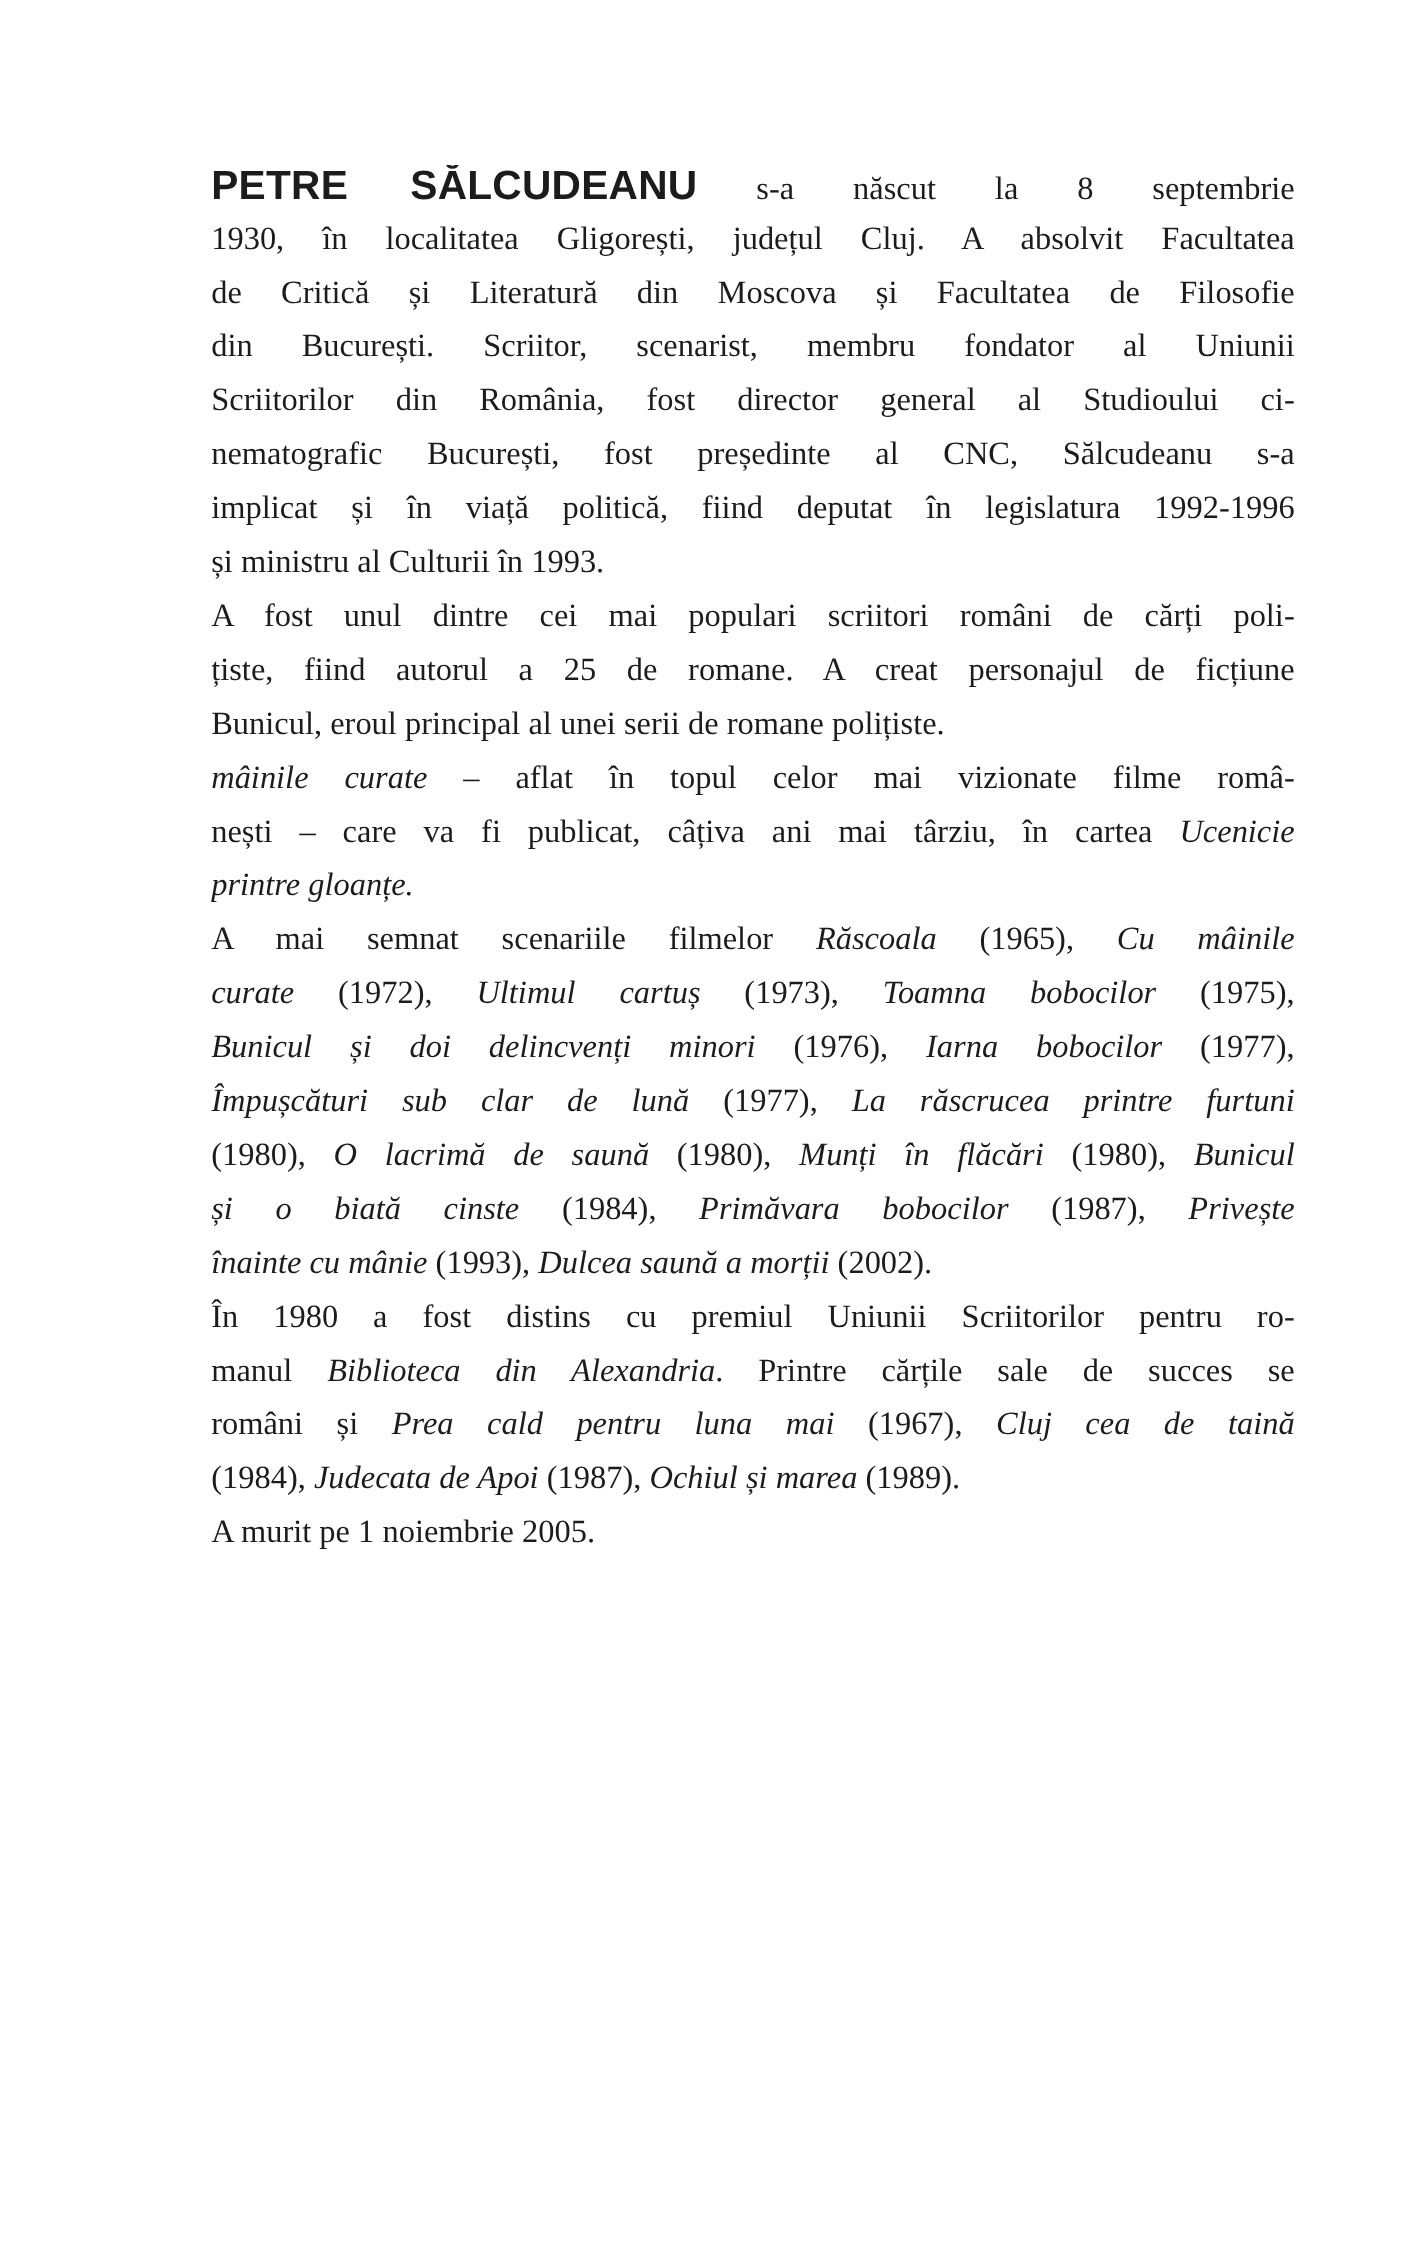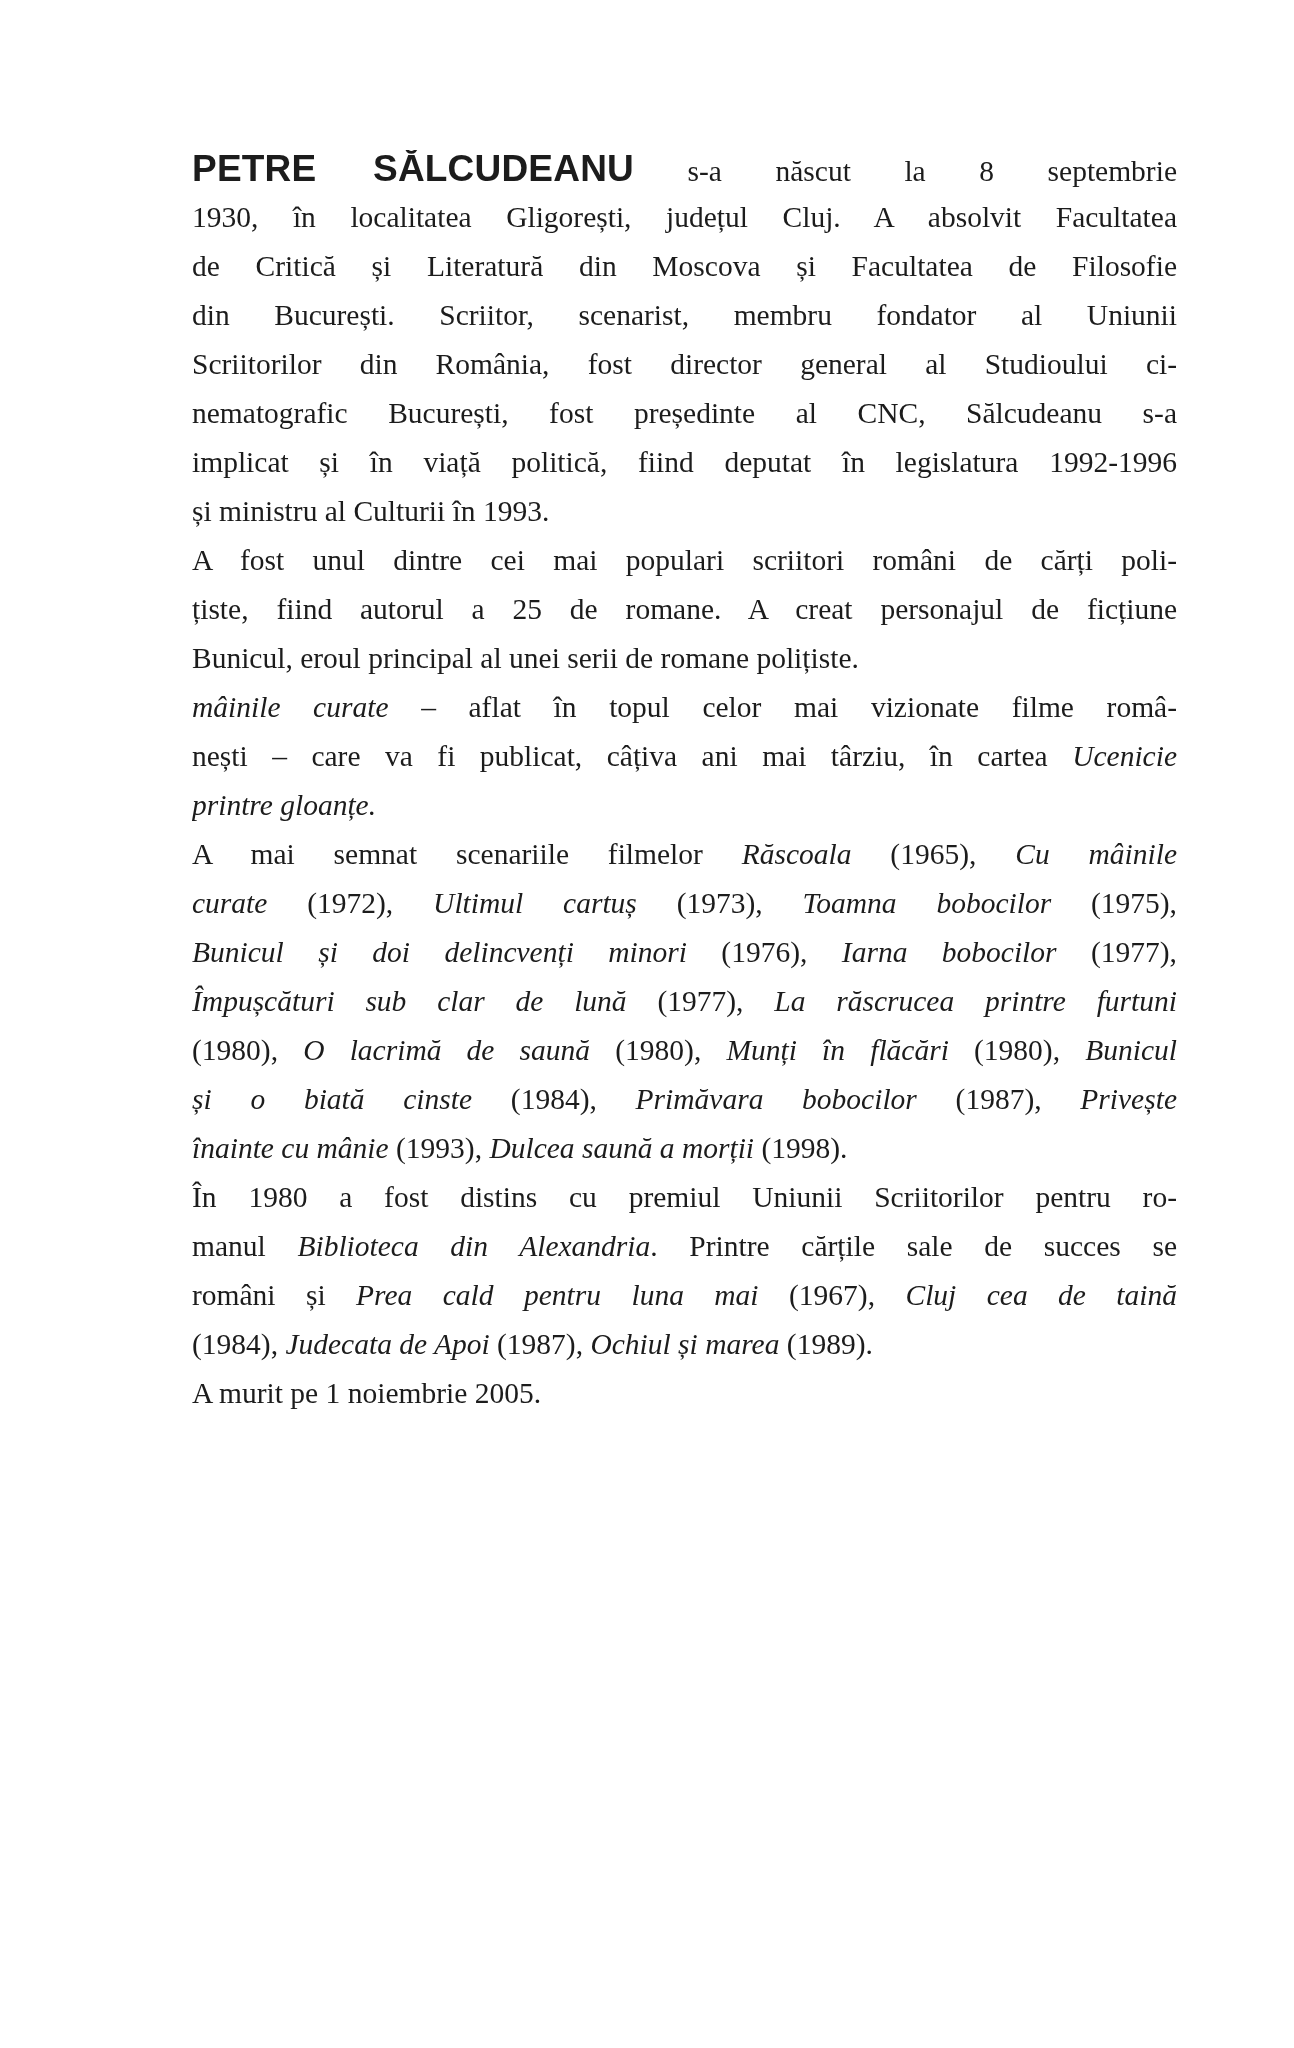--- a/index.html
+++ b/index.html
@@ -69,20 +69,20 @@
       <div class="line para-end"><span class="seg-n">Bunicul, eroul principal al unei serii de romane polițiste.</span></div>
       <div class="line"><span class="seg-i">mâinile curate</span><span class="seg-n"> – aflat în topul celor mai vizionate filme româ-</span></div>
       <div class="line"><span class="seg-n">nești – care va fi publicat, câțiva ani mai târziu, în cartea </span><span class="seg-i">Ucenicie</span></div>
       <div class="line para-end"><span class="seg-i">printre gloanțe.</span></div>
       <div class="line"><span class="seg-n">A mai semnat scenariile filmelor </span><span class="seg-i">Răscoala</span><span class="seg-n"> (1965), </span><span class="seg-i">Cu mâinile</span></div>
       <div class="line"><span class="seg-i">curate</span><span class="seg-n"> (1972), </span><span class="seg-i">Ultimul cartuș</span><span class="seg-n"> (1973), </span><span class="seg-i">Toamna bobocilor</span><span class="seg-n"> (1975),</span></div>
       <div class="line"><span class="seg-i">Bunicul și doi delincvenți minori</span><span class="seg-n"> (1976), </span><span class="seg-i">Iarna bobocilor</span><span class="seg-n"> (1977),</span></div>
       <div class="line"><span class="seg-i">Împușcături sub clar de lună</span><span class="seg-n"> (1977), </span><span class="seg-i">La răscrucea printre furtuni</span></div>
       <div class="line"><span class="seg-n">(1980), </span><span class="seg-i">O lacrimă de saună</span><span class="seg-n"> (1980), </span><span class="seg-i">Munți în flăcări</span><span class="seg-n"> (1980), </span><span class="seg-i">Bunicul</span></div>
       <div class="line"><span class="seg-i">și o biată cinste</span><span class="seg-n"> (1984), </span><span class="seg-i">Primăvara bobocilor</span><span class="seg-n"> (1987), </span><span class="seg-i">Privește</span></div>
-      <div class="line para-end"><span class="seg-i">înainte cu mânie</span><span class="seg-n"> (1993), </span><span class="seg-i">Dulcea saună a morții</span><span class="seg-n"> (1998).</span></div>
+      <div class="line para-end"><span class="seg-i">înainte cu mânie</span><span class="seg-n"> (1993), </span><span class="seg-i">Dulcea saună a morții</span><span class="seg-n"> (2002).</span></div>
       <div class="line"><span class="seg-n">În 1980 a fost distins cu premiul Uniunii Scriitorilor pentru ro-</span></div>
       <div class="line"><span class="seg-n">manul </span><span class="seg-i">Biblioteca din Alexandria</span><span class="seg-n">. Printre cărțile sale de succes se</span></div>
       <div class="line"><span class="seg-n">români și </span><span class="seg-i">Prea cald pentru luna mai</span><span class="seg-n"> (1967), </span><span class="seg-i">Cluj cea de taină</span></div>
       <div class="line para-end"><span class="seg-n">(1984), </span><span class="seg-i">Judecata de Apoi</span><span class="seg-n"> (1987), </span><span class="seg-i">Ochiul și marea</span><span class="seg-n"> (1989).</span></div>
       <div class="line para-end"><span class="seg-n">A murit pe 1 noiembrie 2005.</span></div>
     </div>
 </div>
 
 </body></html>

